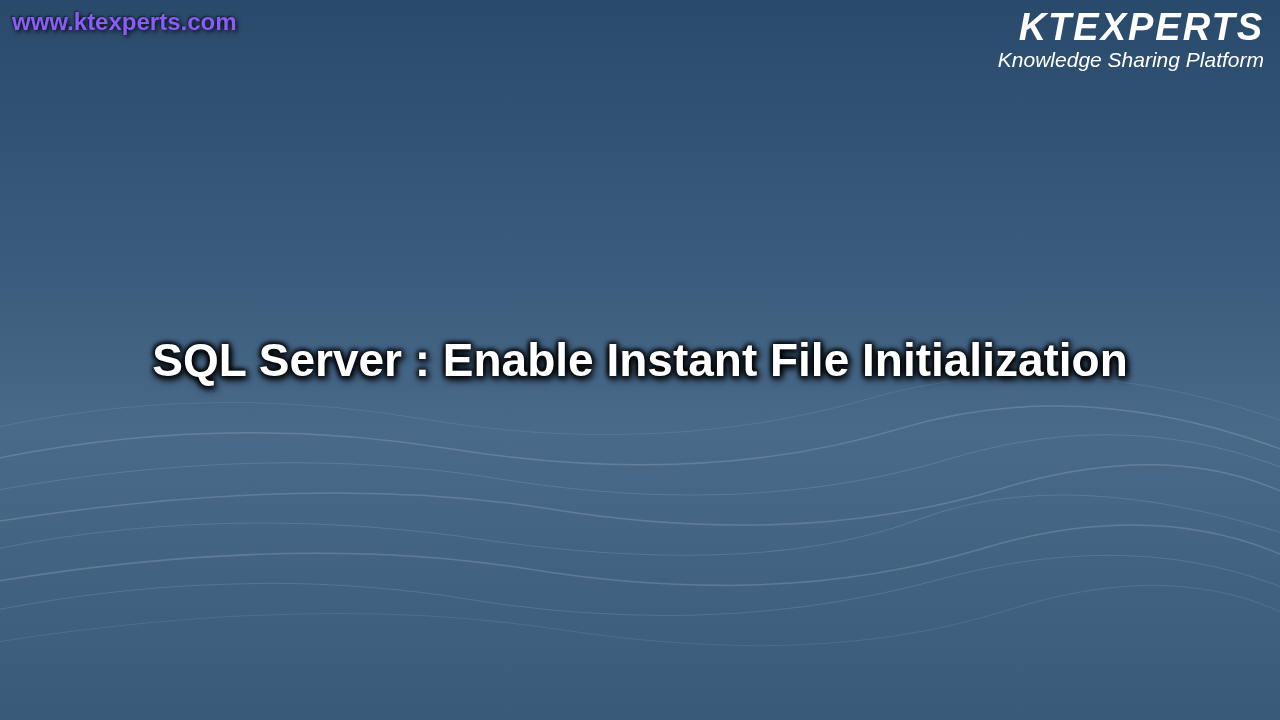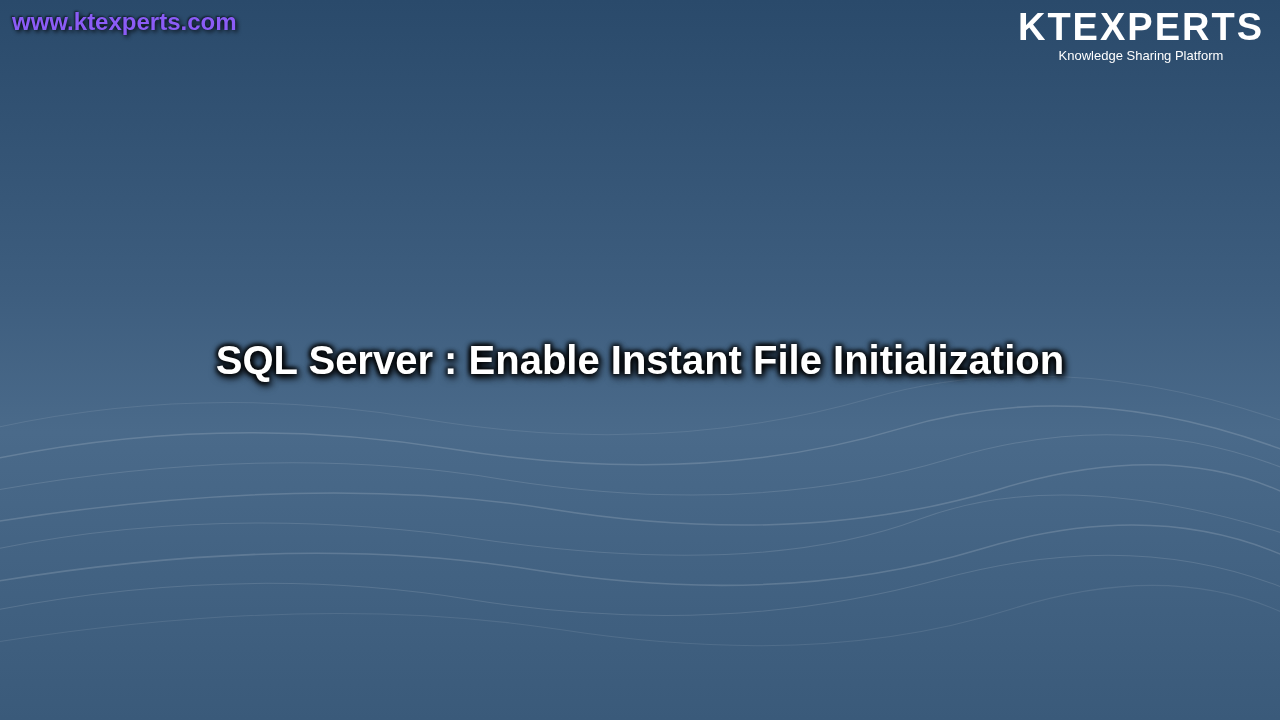--- a/index.html
+++ b/index.html
@@ -29,42 +29,43 @@
       left: 12px;
       color: #8b5cf6;
       font-size: 24px;
       font-weight: bold;
       text-shadow: 2px 2px 4px rgba(0,0,0,0.8), -1px -1px 2px rgba(0,0,0,0.6);
     }
     .brand-container {
       position: absolute;
       top: 8px;
       right: 16px;
-      text-align: center;
+      text-align: right;
+      font-style: italic;
     }
     .brand-name {
       color: #ffffff;
       font-size: 38px;
       font-weight: bold;
       letter-spacing: 2px;
       line-height: 1;
     }
     .brand-tagline {
       color: #ffffff;
-      font-size: 13px;
+      font-size: 21px;
       font-weight: normal;
       margin-top: 2px;
     }
     .main-title {
       position: absolute;
       top: 50%;
       left: 50%;
       transform: translate(-50%, -50%);
       color: #ffffff;
-      font-size: 40px;
+      font-size: 46px;
       font-weight: bold;
       white-space: nowrap;
       text-shadow: 
         3px 3px 6px rgba(0,0,0,0.9),
         -2px -2px 4px rgba(0,0,0,0.7),
         2px -2px 4px rgba(0,0,0,0.7),
         -2px 2px 4px rgba(0,0,0,0.7),
         0 4px 8px rgba(0,0,0,0.6);
     }
   </style>

